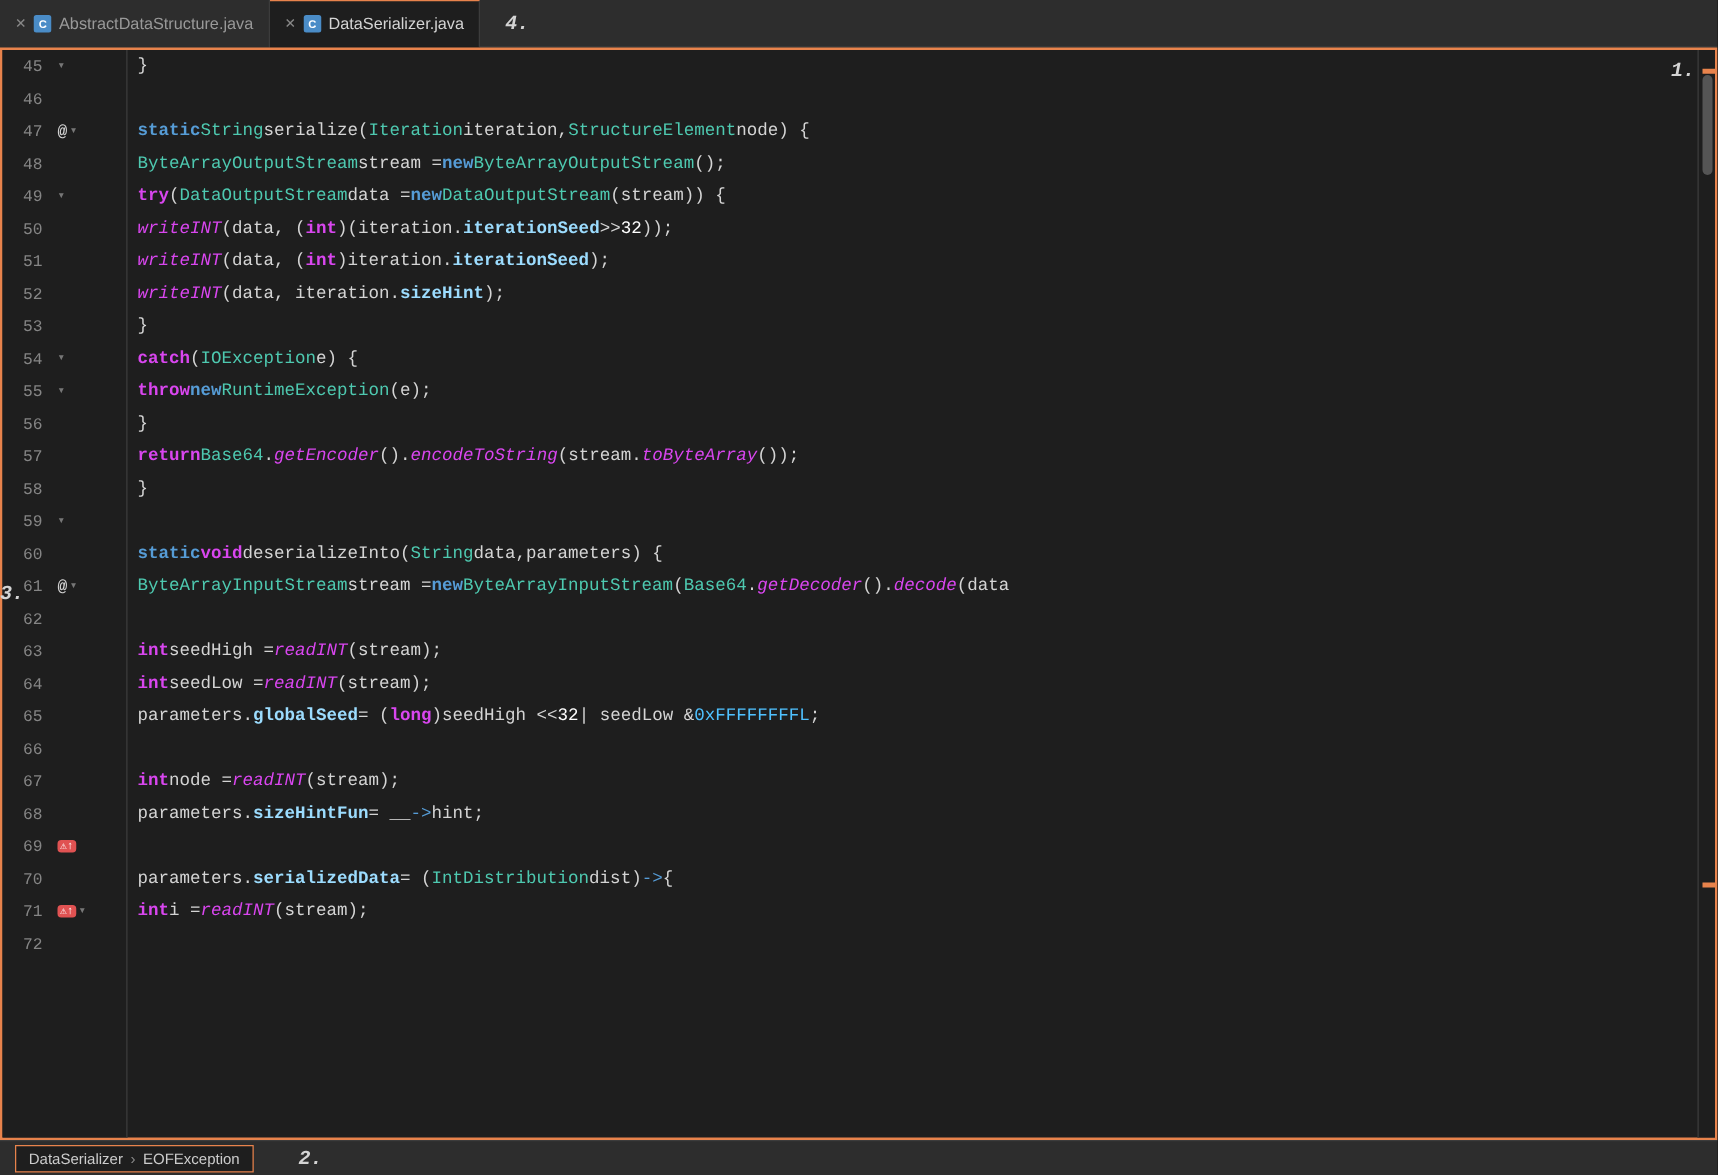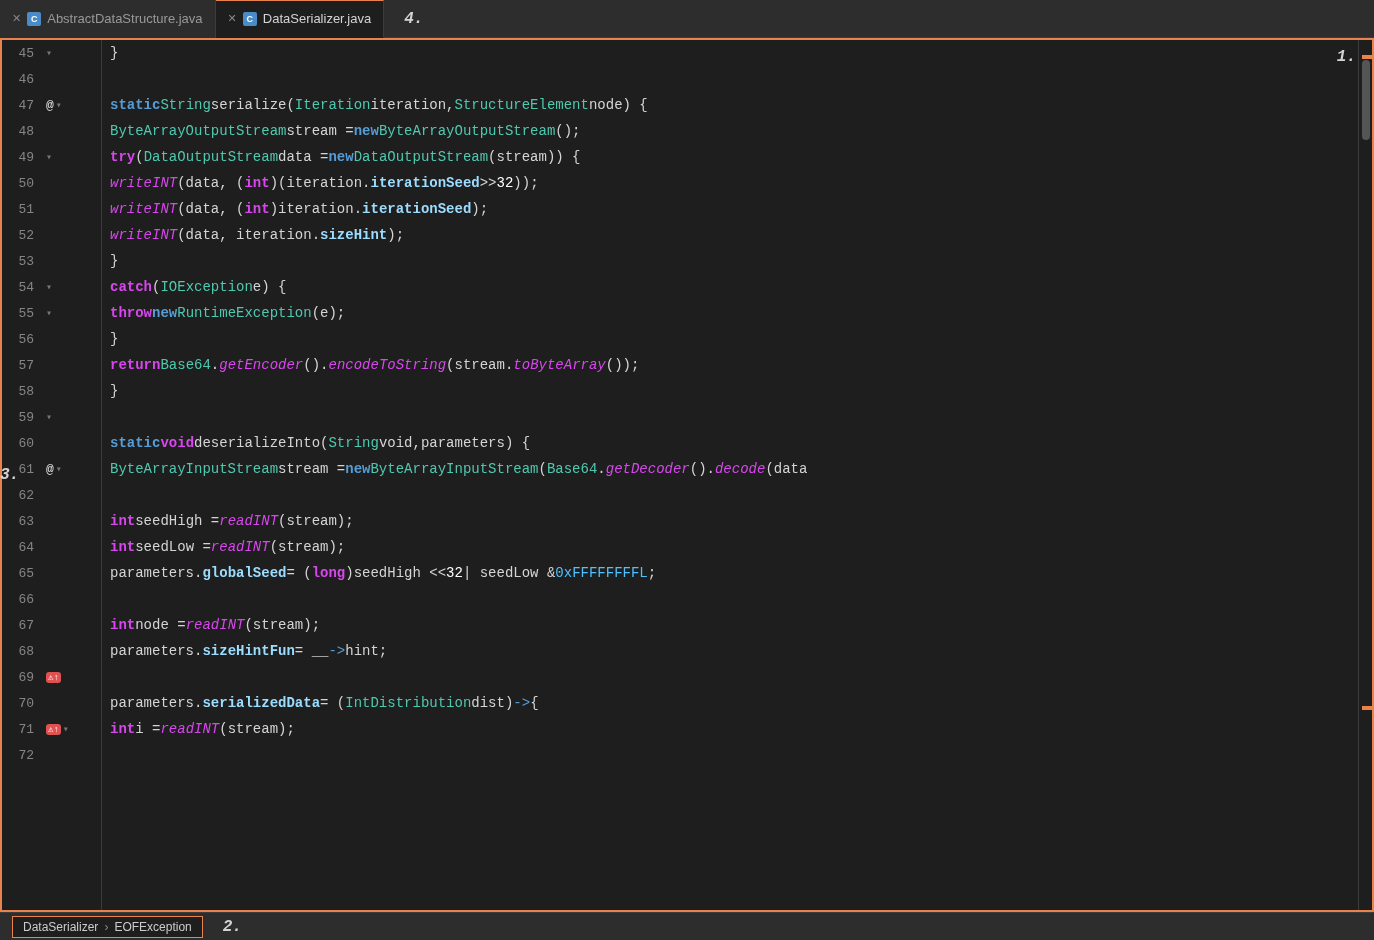--- a/index.html
+++ b/index.html
@@ -185,21 +185,21 @@
     }
 
     
     .status-bar {
       height: 28px;
       background: #2d2d2d;
       display: flex;
       align-items: center;
       padding: 0 12px;
       border-top: 1px solid #3c3c3c;
-      gap: 0;
+      gap: 16px;
     }
     .status-breadcrumb {
       display: flex;
       align-items: center;
       gap: 6px;
       font-family: -apple-system, Arial, sans-serif;
       font-size: 12px;
       color: #ccc;
       background: #1e1e1e;
       border: 1px solid #e8834c;
@@ -525,21 +525,21 @@
 
     <div class="code-line">&nbsp;</div>
 
     <div class="code-line">
       <span class="plain">    </span>
         <span class="kw-blue">static</span>
         <span class="plain"> </span>
         <span class="kw">void</span>
         <span class="plain"> deserializeInto(</span>
         <span class="type">String</span>
-        <span class="plain"> void, </span>
+        <span class="plain"> data, </span>
         <span class="plain"> parameters) {</span>
     </div>
 
     <div class="code-line">
       <span class="plain">        </span>
         <span class="type">ByteArrayInputStream</span>
         <span class="plain"> stream = </span>
         <span class="kw-blue">new</span>
         <span class="plain"> </span>
         <span class="type">ByteArrayInputStream</span>

